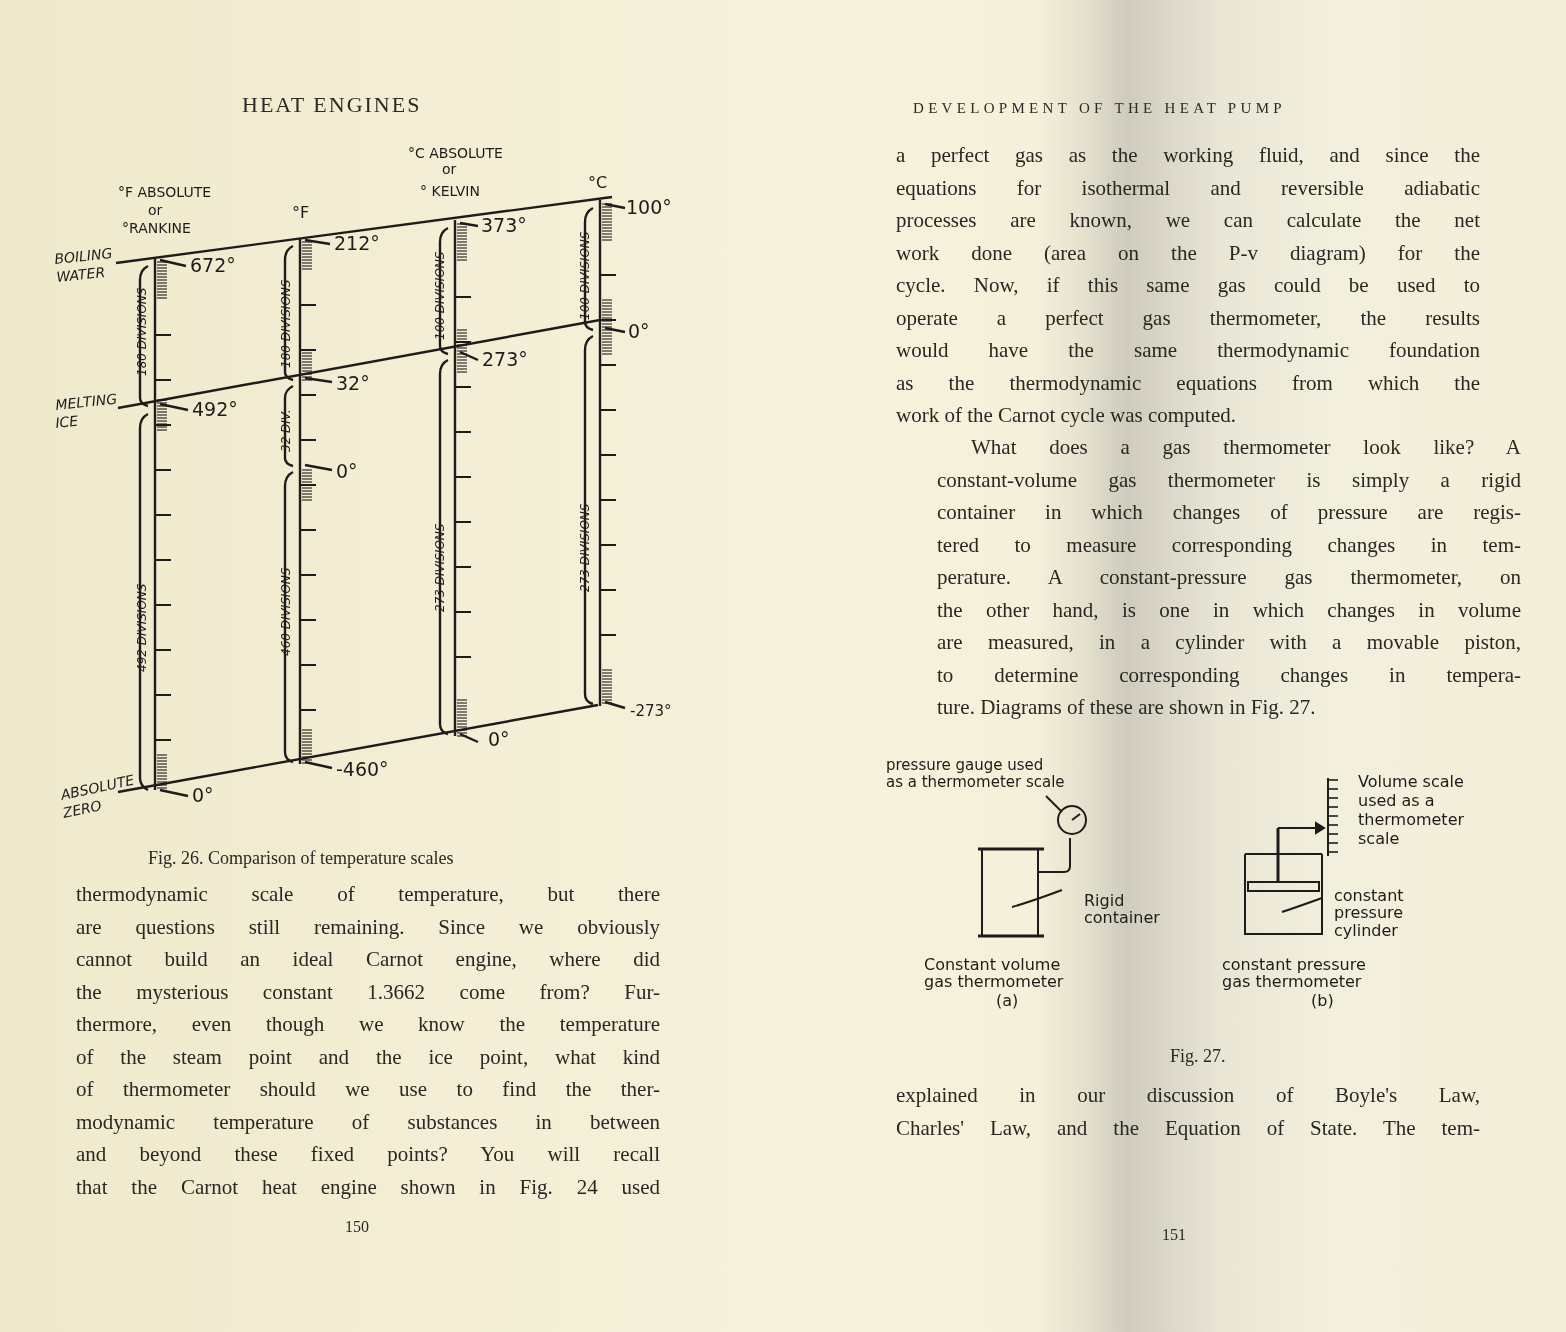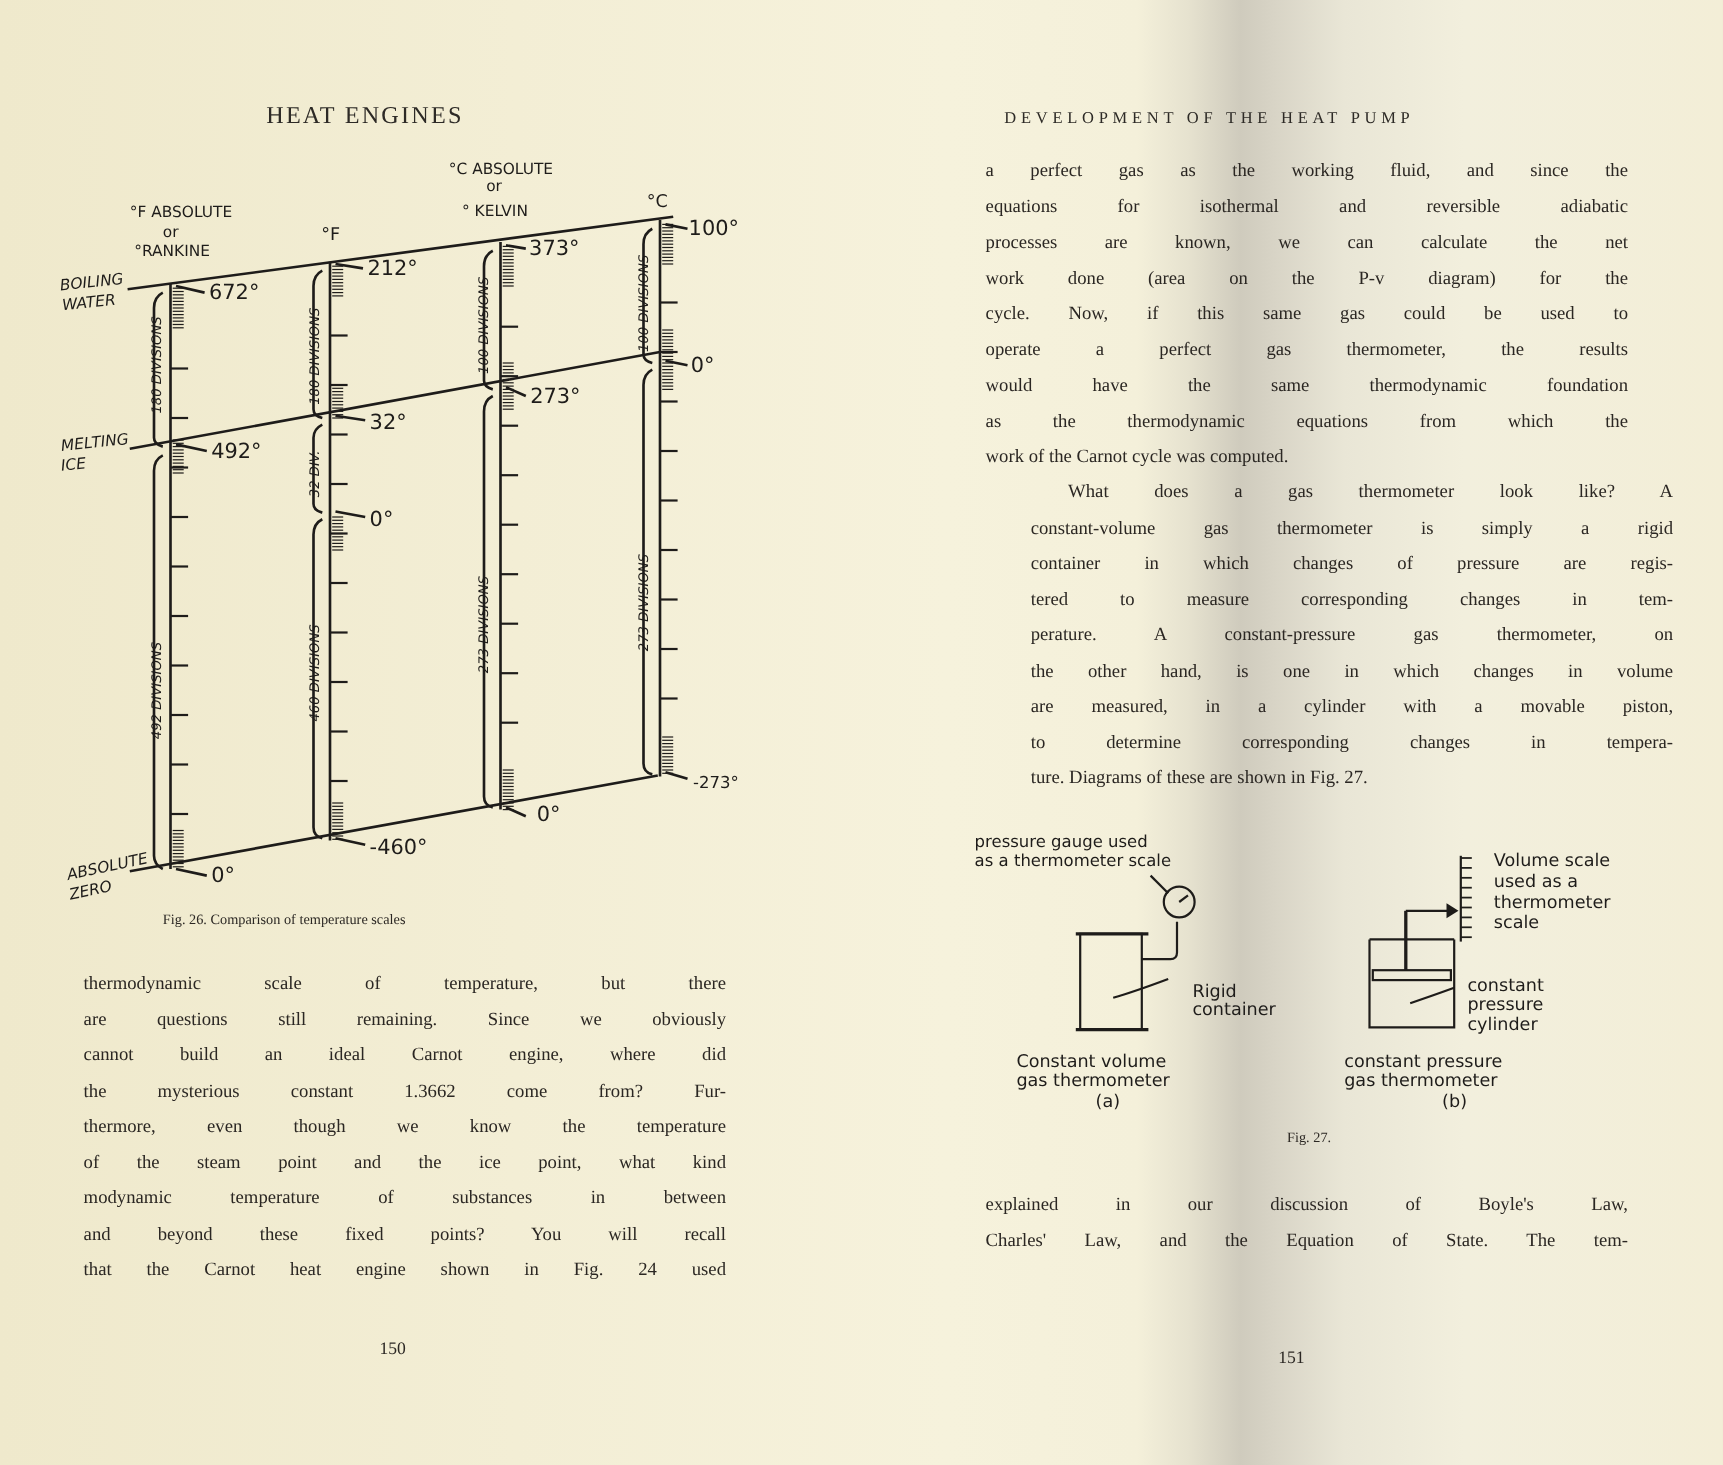--- a/index.html
+++ b/index.html
@@ -6,27 +6,27 @@
   body{width:1566px;height:1332px;position:relative;overflow:hidden;
     background:#f1ecd2;font-family:"Liberation Serif","DejaVu Serif",serif;color:#2a2622;}
   .spread{position:absolute;left:0;top:0;width:1566px;height:1332px;
     background:linear-gradient(90deg,#efe9cc 0%,#f3eed5 30%,#f6f2dc 55%,#f4f0da 66%,#e6e2cf 69%,#cfcbbd 72%,#d8d4c6 74%,#e9e6d6 78%,#f2efdd 85%,#f3eed7 100%);}
   .page{position:absolute;top:0;height:1332px;}
   .left{left:0;width:720px;}
   .right{left:800px;width:766px;}
   .running-head{position:absolute;letter-spacing:3px;color:#2d2a26;}
   .left .running-head{left:242px;top:92px;font-size:22px;letter-spacing:2px;}
   .right .running-head{left:113px;top:100px;font-size:15px;letter-spacing:4.3px;}
-  .body-text{position:absolute;font-size:17px;line-height:32.5px;text-align:justify;text-align-last:justify;color:#2b2723;}
+  .body-text{position:absolute;font-size:21px;line-height:32.5px;text-align:justify;text-align-last:justify;color:#2b2723;}
   .body-text .line{display:block;white-space:nowrap;text-align:justify;text-align-last:justify;}
   .left .body-text{left:76px;top:878px;width:584px;}
   .right .para1{left:96px;top:139px;width:584px;}
   .right .para2{left:96px;top:431px;width:584px;margin-left:41px;}
   .right .para3{left:96px;top:1079px;width:584px;}
-  .caption{position:absolute;font-size:13px;color:#2b2723;white-space:nowrap;}
+  .caption{position:absolute;font-size:18px;color:#2b2723;white-space:nowrap;margin-top:20px;}
   .left .caption{left:148px;top:828px;}
   .right .caption{left:370px;top:1026px;}
   .folio{position:absolute;font-size:16px;color:#2b2723;}
   .left .folio{left:345px;top:1218px;}
   .right .folio{left:362px;top:1226px;}
   .hand{font-family:"DejaVu Sans",sans-serif;fill:#1e1c1a;}
   svg{position:absolute;overflow:visible;}
 </style>
 </head>
 <body>
@@ -330,20 +330,21 @@
 
     <div class="caption">Fig. 26. Comparison of temperature scales</div>
 
     <div class="body-text">
       <span class="line">thermodynamic scale of temperature, but there</span>
       <span class="line">are questions still remaining. Since we obviously</span>
       <span class="line">cannot build an ideal Carnot engine, where did</span>
       <span class="line">the mysterious constant 1.3662 come from? Fur-</span>
       <span class="line">thermore, even though we know the temperature</span>
       <span class="line">of the steam point and the ice point, what kind</span>
+      <span class="line">of thermometer should we use to find the ther-</span>
       <span class="line">modynamic temperature of substances in between</span>
       <span class="line">and beyond these fixed points? You will recall</span>
       <span class="line">that the Carnot heat engine shown in Fig. 24 used</span>
     </div>
 
     <div class="folio">150</div>
   </div>
 
   <div class="page right">
     <div class="running-head">DEVELOPMENT OF THE HEAT PUMP</div>

